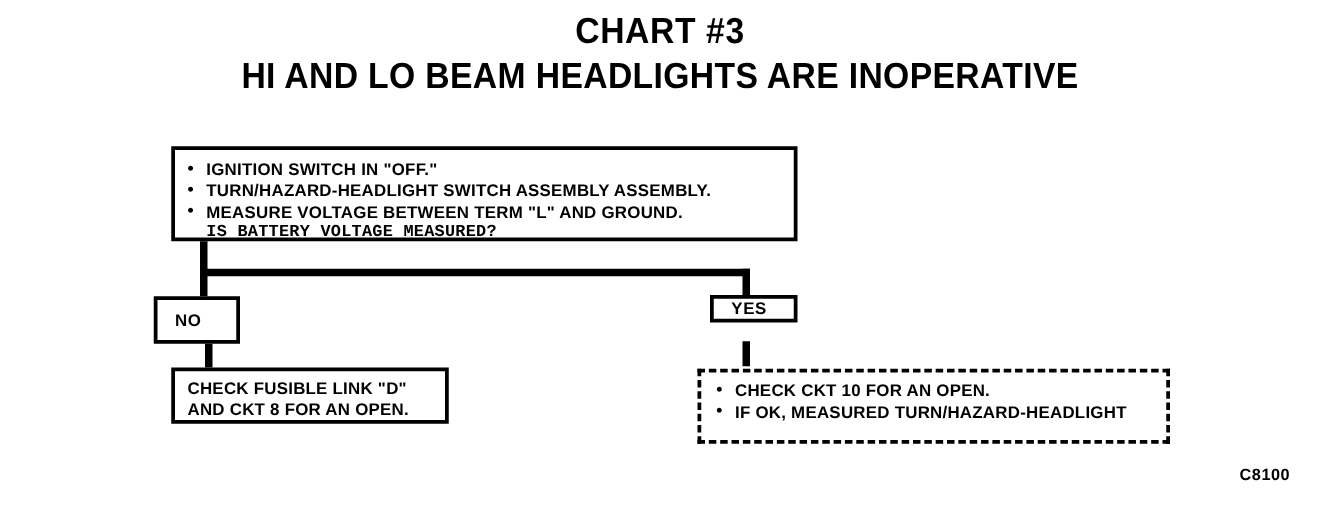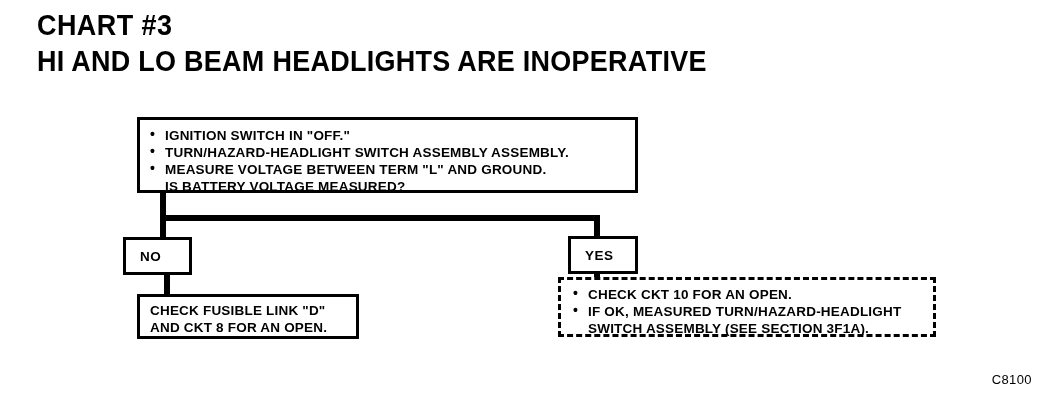--- a/index.html
+++ b/index.html
@@ -21,21 +21,21 @@
     width: 1056px;
     height: 416px;
   }
 
   
   .title-block {
     position: absolute;
     left: 0;
     top: 8px;
     width: 1056px;
-    text-align: left;
+    text-align: center;
   }
   .title-main {
     font-size: 29px;
     font-weight: bold;
     letter-spacing: 0.5px;
     line-height: 34px;
     transform: scaleX(0.93);
     transform-origin: center center;
     white-space: nowrap;
   }
@@ -85,20 +85,21 @@
     content: "\2022";
     position: absolute;
     left: 0;
     top: -1px;
     font-size: 14px;
     line-height: 17px;
   }
   .bullets li .cont {
     display: block;
     padding-left: 0;
+    font-family: Liberation Mono, monospace;
   }
 
   
   #question-box {
     left: 137px;
     top: 117px;
     width: 501px;
     height: 76px;
     padding: 7px 8px 6px 10px;
   }
@@ -106,21 +107,21 @@
   #no-box {
     left: 123px;
     top: 237px;
     width: 69px;
     height: 38px;
   }
   #yes-box {
     left: 568px;
     top: 236px;
     width: 70px;
-    height: 38px;
+    height: 22px;
   }
   .decision-label {
     position: absolute;
     top: 50%;
     transform: translateY(-50%);
     left: 14px;
     font-size: 13.5px;
     font-weight: bold;
     letter-spacing: 0.5px;
   }
@@ -128,21 +129,21 @@
   #action-left-box {
     left: 137px;
     top: 294px;
     width: 222px;
     height: 45px;
     padding: 5px 8px 4px 10px;
   }
 
   #action-right-box {
     left: 558px;
-    top: 277px;
+    top: 295px;
     width: 378px;
     height: 60px;
     padding: 6px 8px 5px 12px;
   }
 
   
   .conn {
     position: absolute;
     background: #000000;
   }
@@ -159,21 +160,21 @@
   #conn-no-down  { left: 164px; top: 274px; width: 6px;   height: 22px; }
   
   #conn-yes-down { left: 594px; top: 273px; width: 6px;   height: 20px; }
 
   
   #doc-code {
     position: absolute;
     right: 24px;
     top: 372px;
     font-size: 13px;
-    font-weight: normal;
+    font-weight: bold;
     letter-spacing: 0.4px;
   }
 </style>
 </head>
 <body>
 
 <div id="chart-root">
 
   <div class="title-block">
     <div class="title-main">CHART #3</div>
@@ -215,20 +216,19 @@
     <div class="box-text">AND CKT 8 FOR AN OPEN.</div>
   </div>
 
   <div class="box dashed" id="action-right-box">
     <ul class="bullets box-text">
       <li>
         <span>CHECK CKT 10 FOR AN OPEN.</span>
       </li>
       <li>
         <span>IF OK, MEASURED TURN/HAZARD-HEADLIGHT</span>
-        <span class="cont">SWITCH ASSEMBLY (SEE SECTION 3F1A).</span>
       </li>
     </ul>
   </div>
 
   <div id="doc-code">C8100</div>
 
 </div>
 
 </body></html>

